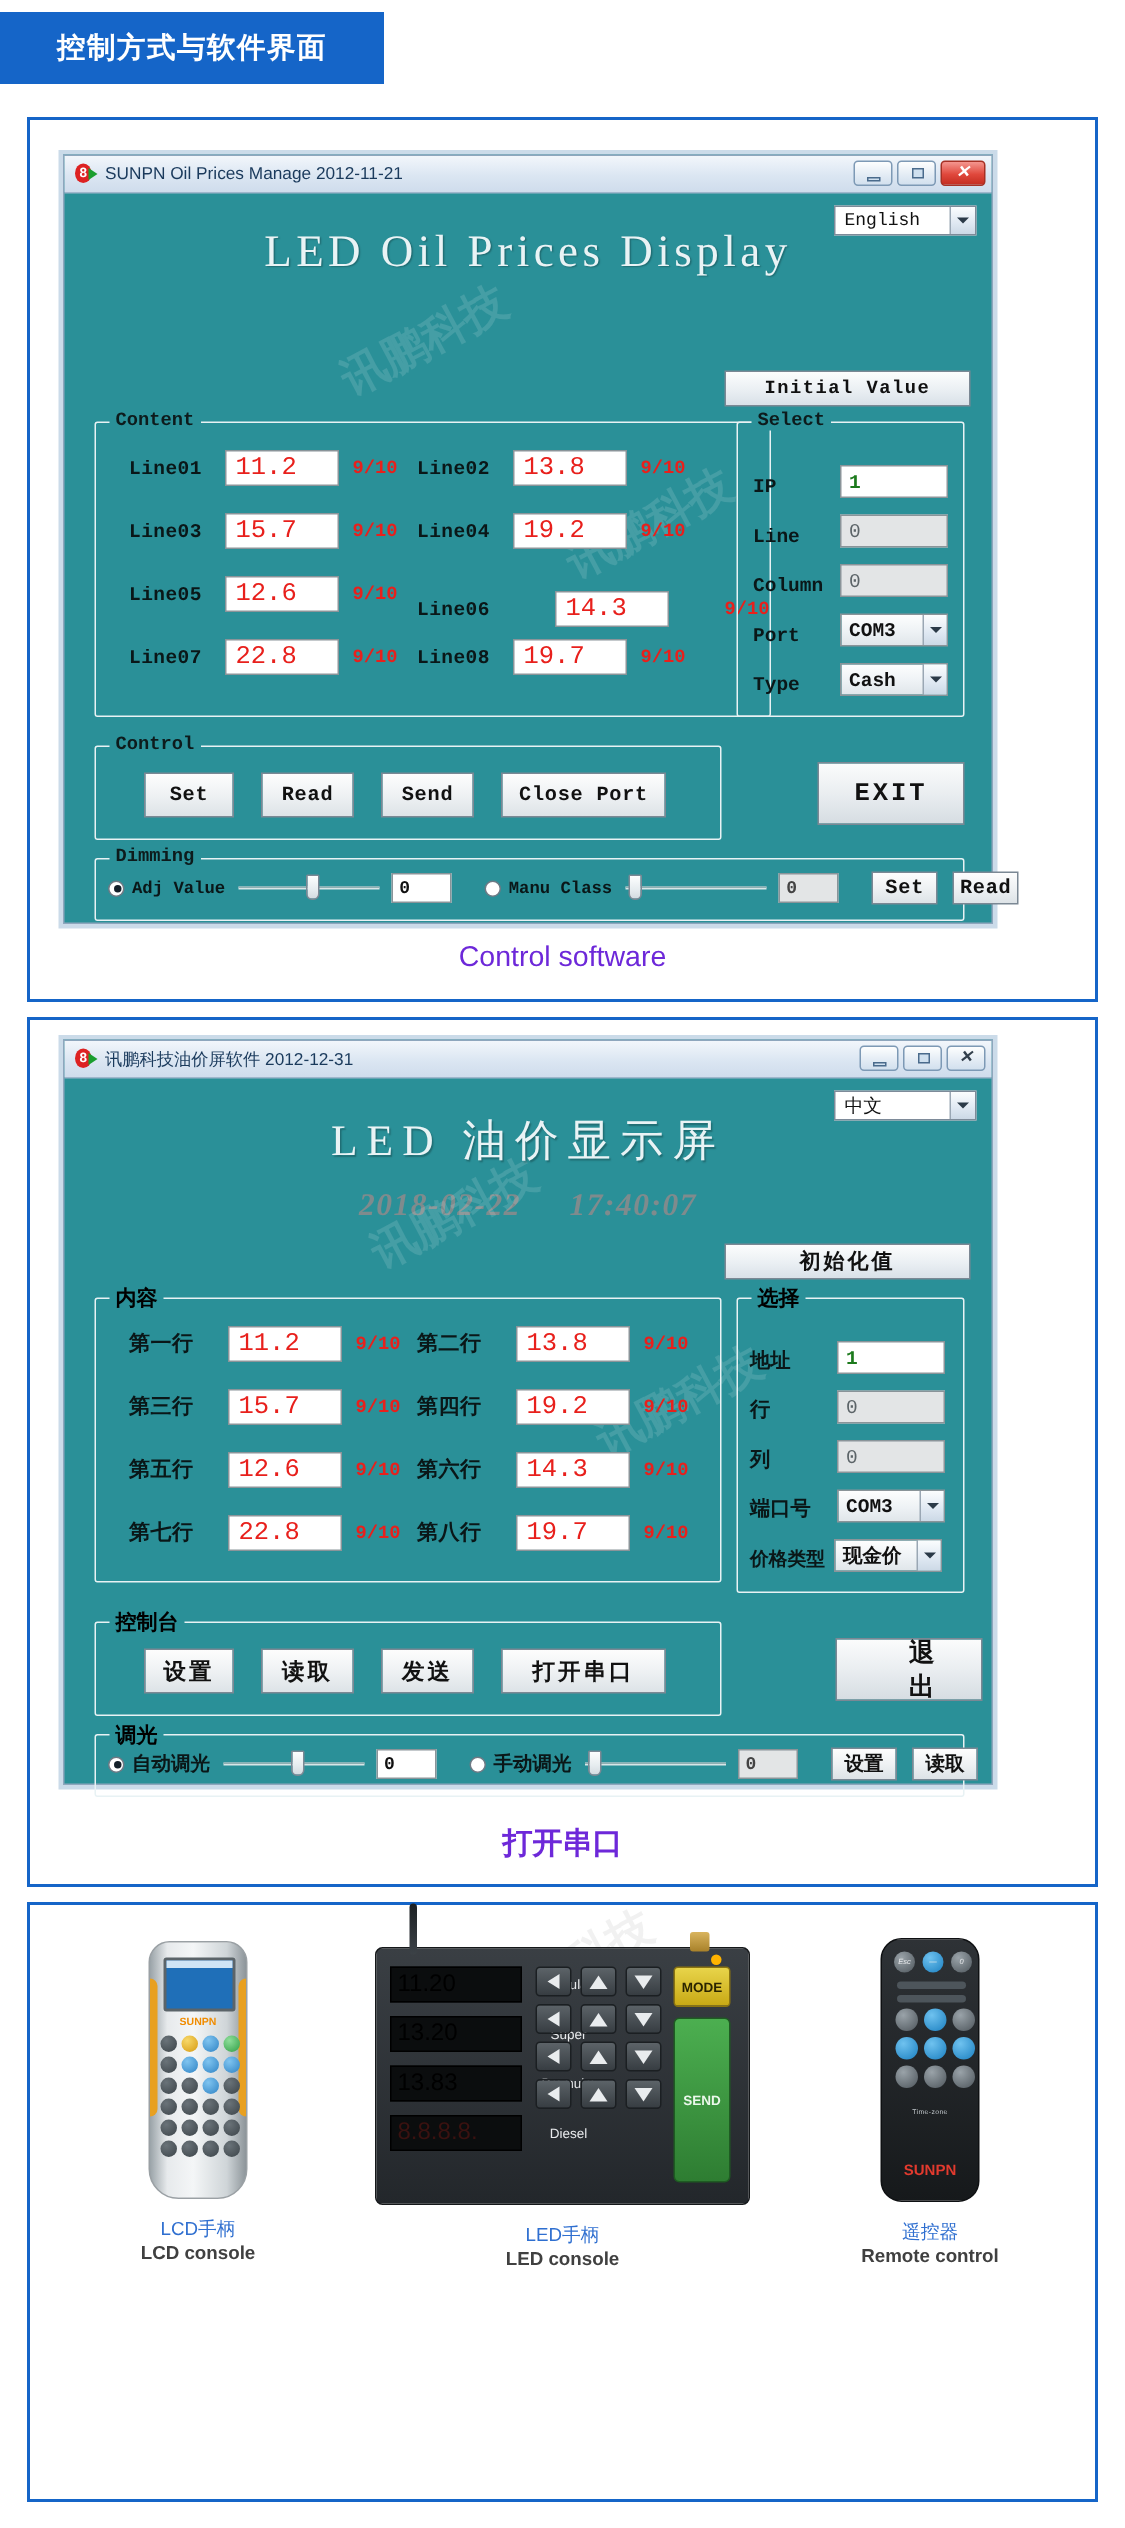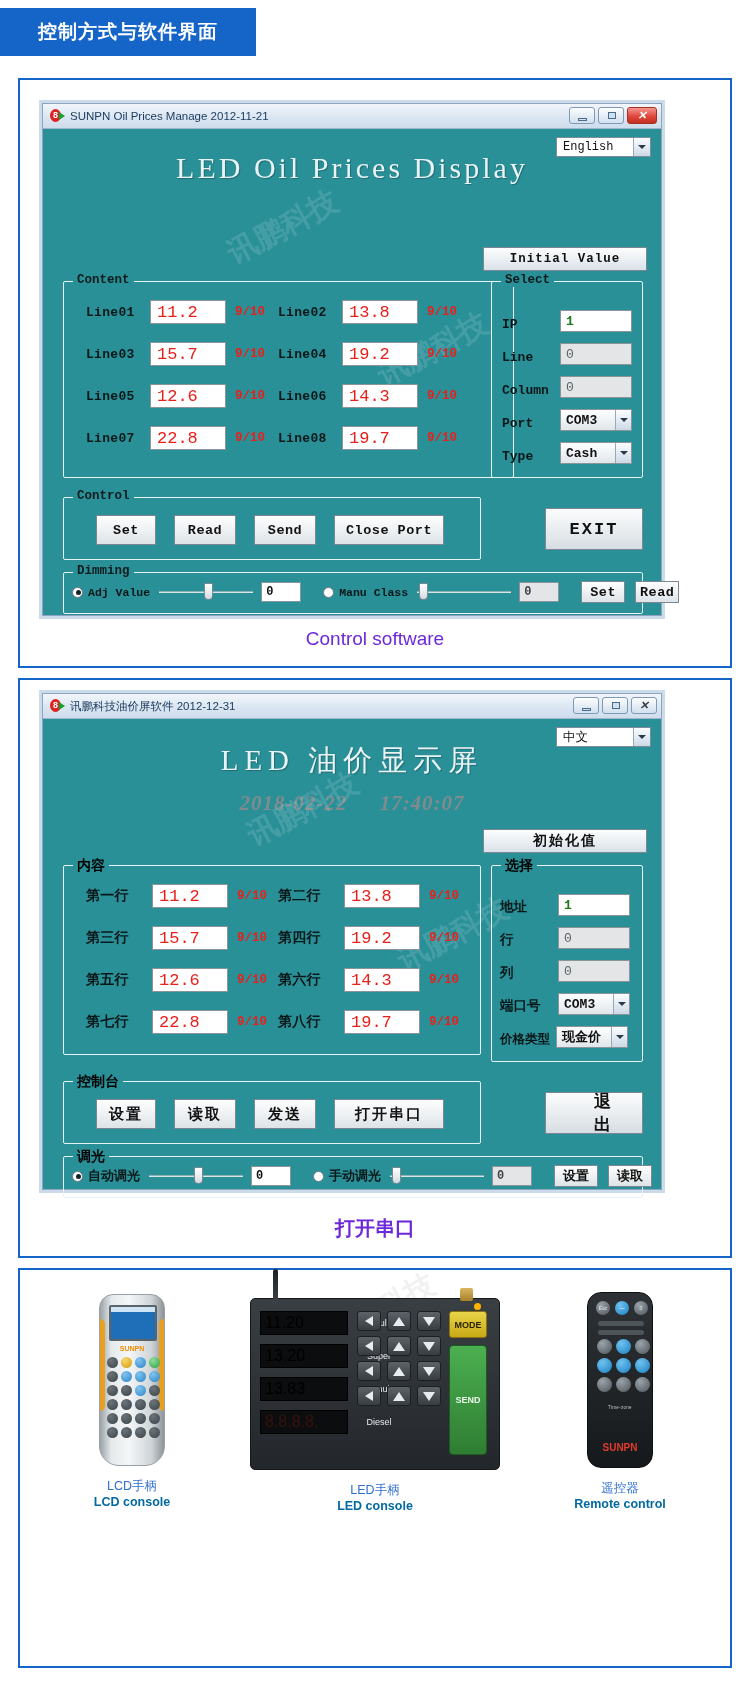--- a/index.html
+++ b/index.html
@@ -228,21 +228,21 @@
   .exitbtn {
     position:absolute; width:98px; height:42px;
     background:linear-gradient(#fbfcfc,#e9edf0 52%,#d6dde2);
     border:1px solid #7b8894;
     display:flex; align-items:center; justify-content:center;
     font-family:"Liberation Mono", monospace;
     font-size:17px; font-weight:bold; color:#111; letter-spacing:2px;
   }
   .exitbtn.cn { font-family:"Liberation Sans", sans-serif; font-size:17px; letter-spacing:4px;}
   #exit-en { right:18px; top:379px; }
-  #exit-cn { right:18px; top:373px;padding-left:48px; }
+  #exit-cn { right:6px; top:373px;padding-left:48px; }
 
   
   .dimrow { position:absolute; left:8px; top:8px; display:flex; align-items:center; gap:0; }
   .radio {
     width:11px; height:11px; border-radius:50%;
     border:1px solid #6d7a85; background:#fff;
     position:relative; margin-right:5px; flex:0 0 auto;
   }
   .radio.on::after {
     content:""; position:absolute; left:2.5px; top:2.5px;
@@ -280,21 +280,21 @@
   .wm {
     position:absolute; color:rgba(255,255,255,.13);
     font-size:30px; font-weight:bold; transform:rotate(-28deg);
     pointer-events:none; white-space:nowrap;
     font-family:"Liberation Sans", sans-serif;
   }
 
   
   .prod { position:absolute; text-align:center; }
   .prod .cap1 { color:#2f6fd0; font-size:12.5px; }
-  .prod .cap2 { color:#0369a1; font-size:12.5px; font-weight:bold; }
+  .prod .cap2 { color:#404040; font-size:12.5px; font-weight:bold; }
 
   
   .lcd-dev {
     width:66px; height:172px; margin:0 auto;
     background:linear-gradient(90deg,#9aa3a8 0%, #e7eaec 18%, #f4f6f7 45%, #cfd5d8 80%, #8d959a 100%);
     border:1px solid #9aa0a4; border-radius:14px 14px 20px 20px;
     position:relative; overflow:hidden;
   }
   .lcd-dev .shoulder {
     position:absolute; left:-5px; top:24px; width:10px; height:92px;
@@ -484,21 +484,21 @@
       <div class="crow" style="left:214px; top:60px;">
         <span class="clabel">Line04</span>
         <span class="cbox">19.2</span>
         <span class="cfrac">9/10</span>
       </div>
       <div class="crow" style="left:22px; top:102px;">
         <span class="clabel">Line05</span>
         <span class="cbox">12.6</span>
         <span class="cfrac">9/10</span>
       </div>
-      <div class="crow" style="left:214px; top:102px;">
+      <div class="crow" style="left:214px; top:112px;gap:28px;">
         <span class="clabel">Line06</span>
         <span class="cbox">14.3</span>
         <span class="cfrac">9/10</span>
       </div>
       <div class="crow" style="left:22px; top:144px;">
         <span class="clabel">Line07</span>
         <span class="cbox">22.8</span>
         <span class="cfrac">9/10</span>
       </div>
       <div class="crow" style="left:214px; top:144px;">

